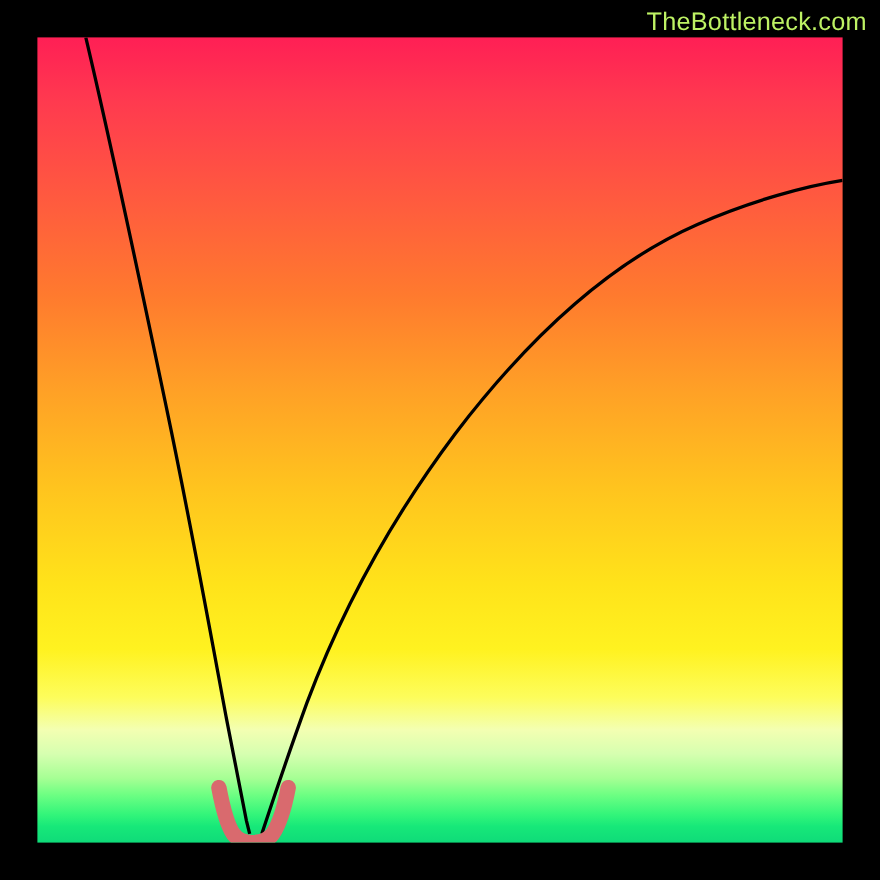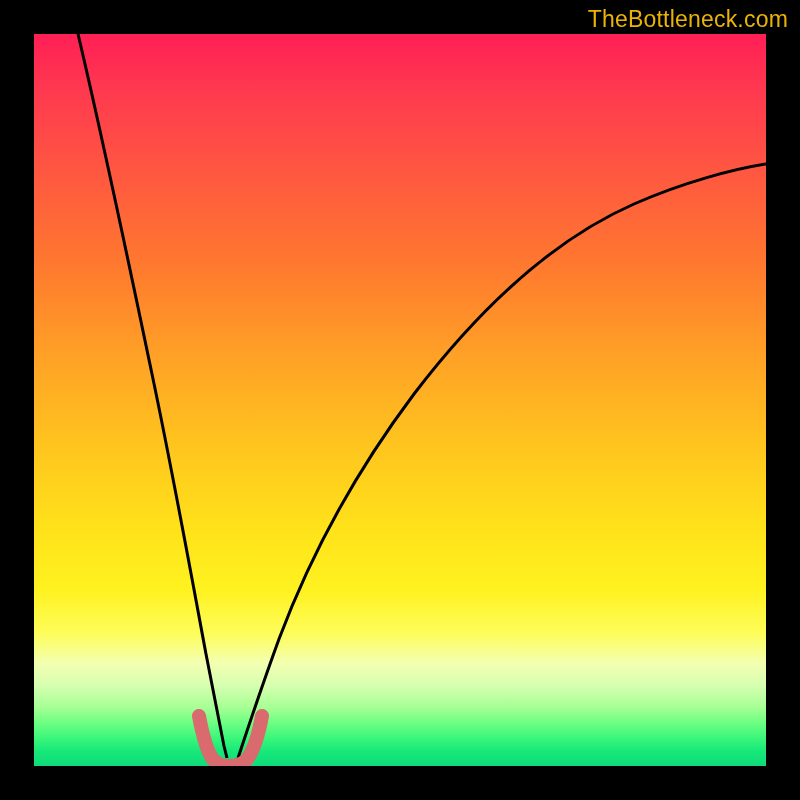--- a/index.html
+++ b/index.html
@@ -41,21 +41,21 @@
       #6fff83 94%,
       #33f57a 96.5%,
       #17e879 98%,
       #0fdb79 100%
     );
   }
   .watermark {
     position: absolute;
     top: 6px;
     right: 12px;
-    color: #eab308;
+    color: #bef264;
     font-size: 23px;
     letter-spacing: 0.2px;
     font-weight: 500;
   }
   svg.curves {
     position: absolute;
     left: 0;
     top: 0;
     width: 732px;
     height: 732px;

